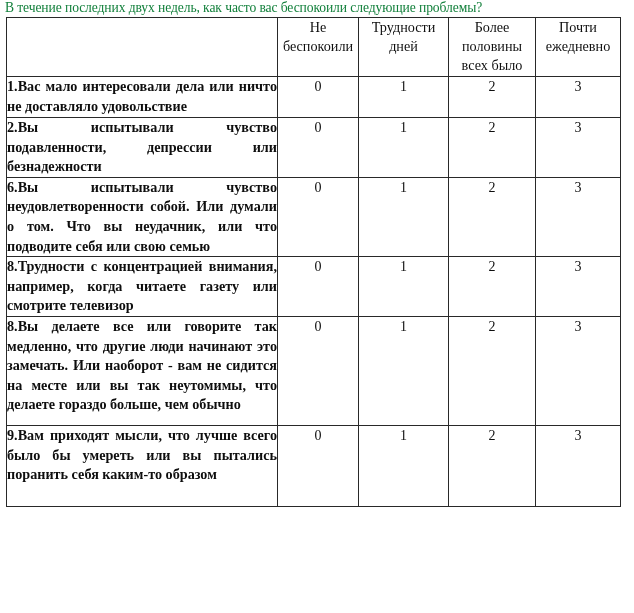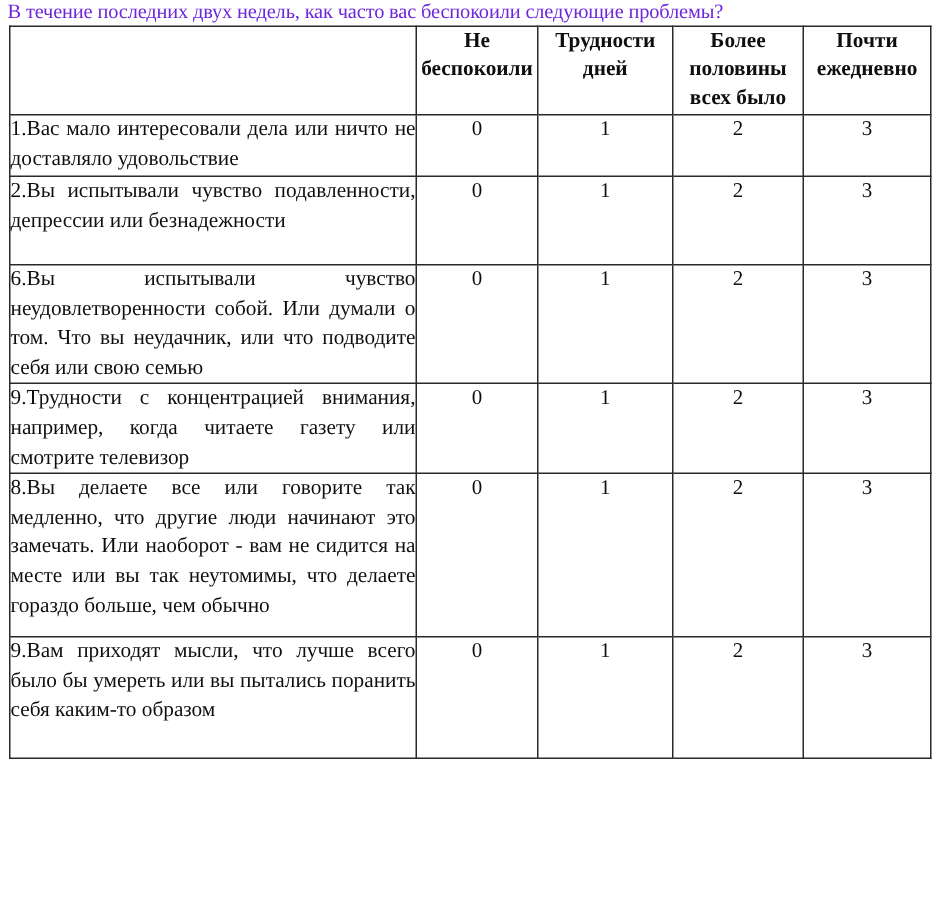--- a/index.html
+++ b/index.html
@@ -27,21 +27,21 @@
 
   #questionnaire-title {
     position: absolute;
     left: 5px;
     top: 0px;
     width: 625px;
     font-size: 13.6px;
     line-height: 16px;
     white-space: nowrap;
     letter-spacing: -0.1px;
-    color: #6d28d9;
+    color: #15803d;
   }
 
   #phq-table {
     position: absolute;
     left: 6px;
     top: 17px;
     width: 614px;
     border-collapse: collapse;
     table-layout: fixed;
     background: #ffffff;
@@ -58,40 +58,41 @@
   
   col.c-item  { width: 271px; }
   col.c-opt0  { width: 81px; }
   col.c-opt1  { width: 90px; }
   col.c-opt2  { width: 87px; }
   col.c-opt3  { width: 85px; }
 
   
   thead th {
     height: 58px;
-    font-weight: bold;
+    font-weight: normal;
     font-size: 14.2px;
     line-height: 19px;
     text-align: center;
     vertical-align: top;
     padding-top: 2px;
     color: #101010;
   }
   thead th.blank-head { text-align: left; }
 
   
   td.item-cell {
     text-align: justify;
     text-align-last: left;
     font-size: 14.2px;
     line-height: 19.6px;
     padding: 1px 7px 2px 7px;
     color: #101010;
     hyphens: none;
     word-spacing: 0px;
+    font-weight: bold;
   }
 
   td.score-cell {
     text-align: center;
     font-size: 14px;
     line-height: 19px;
     padding-top: 1px;
     color: #101010;
   }
 
@@ -158,21 +159,21 @@
 
       <tr class="r6">
         <td class="item-cell">6.Вы испытывали чувство неудовлетворенности собой. Или думали о том. Что вы неудачник, или что подводите себя или свою семью</td>
         <td class="score-cell">0</td>
         <td class="score-cell">1</td>
         <td class="score-cell">2</td>
         <td class="score-cell">3</td>
       </tr>
 
       <tr class="r7">
-        <td class="item-cell">9.Трудности с концентрацией внимания, например, когда читаете газету или смотрите телевизор</td>
+        <td class="item-cell">8.Трудности с концентрацией внимания, например, когда читаете газету или смотрите телевизор</td>
         <td class="score-cell">0</td>
         <td class="score-cell">1</td>
         <td class="score-cell">2</td>
         <td class="score-cell">3</td>
       </tr>
 
       <tr class="r8">
         <td class="item-cell">8.Вы делаете все или говорите так медленно, что другие люди начинают это замечать. Или наоборот - вам не сидится на месте или вы так неутомимы, что делаете гораздо больше, чем обычно</td>
         <td class="score-cell">0</td>
         <td class="score-cell">1</td>

